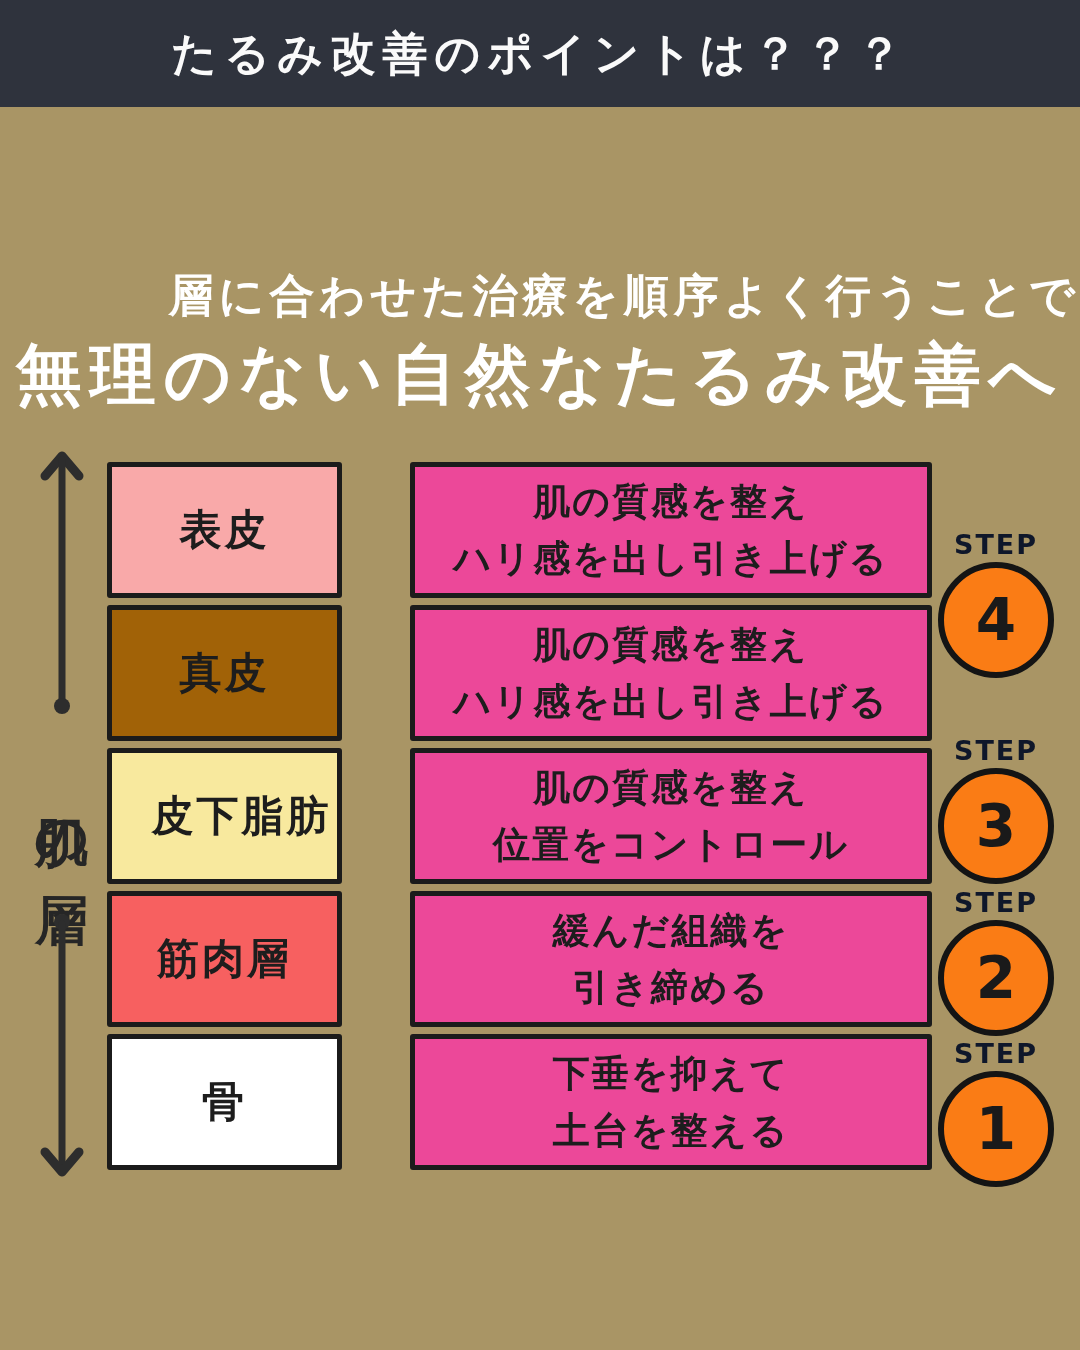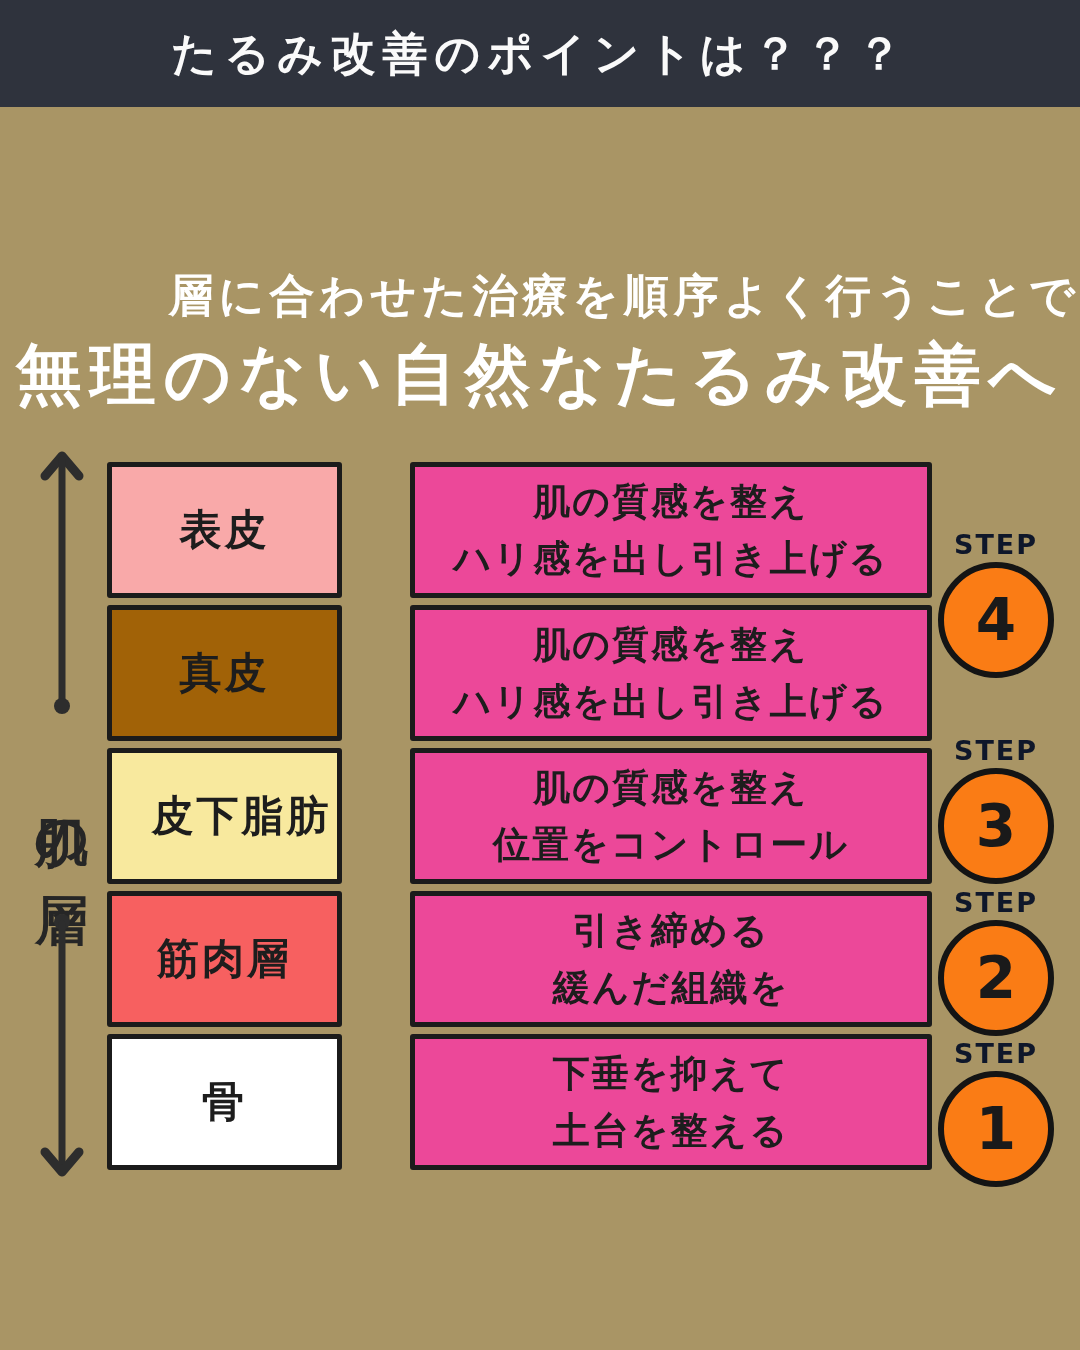--- a/index.html
+++ b/index.html
@@ -113,22 +113,22 @@
       <div>肌の質感を整え</div>
       <div>位置をコントロール</div>
     </div>
   </div>
 
   <div class="row r3">
     <div class="layer-box" style="background: rgb(247, 96, 96);">
       <span>筋肉層</span>
     </div>
     <div class="desc-box">
+      <div>緩んだ組織を</div>
       <div>引き締める</div>
-      <div>緩んだ組織を</div>
     </div>
   </div>
 
   <div class="row r4">
     <div class="layer-box" style="background: rgb(255, 255, 255);">
       <span>骨</span>
     </div>
     <div class="desc-box">
       <div>下垂を抑えて</div>
       <div>土台を整える</div>

